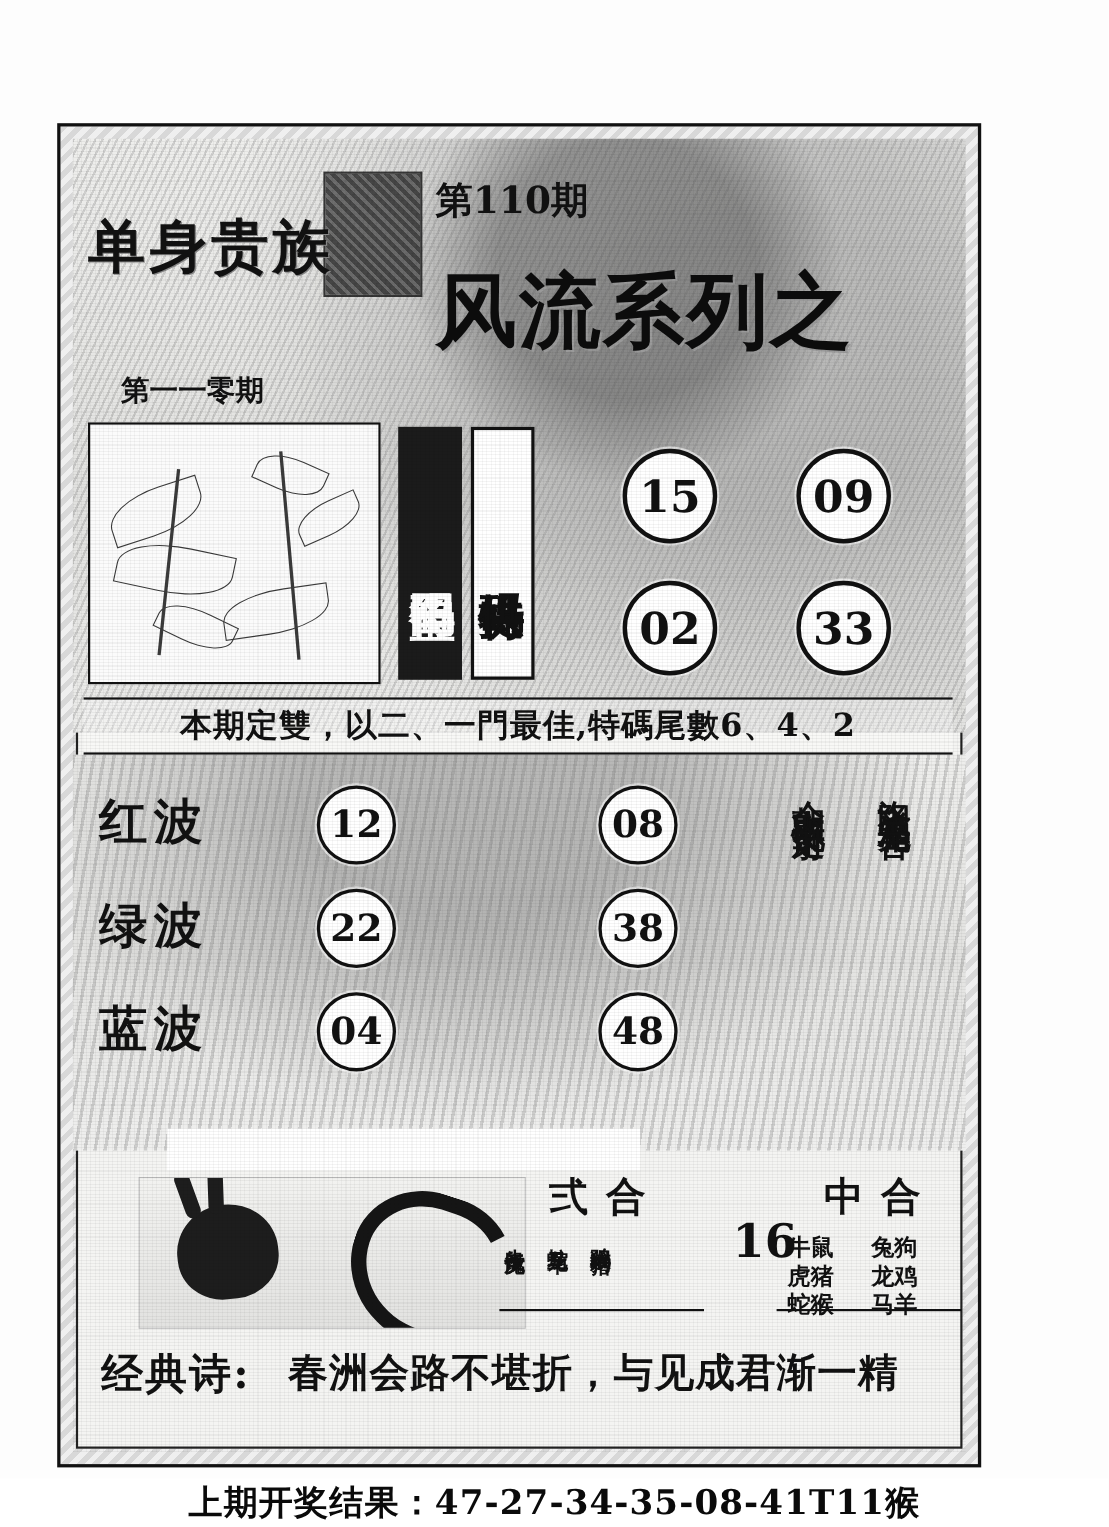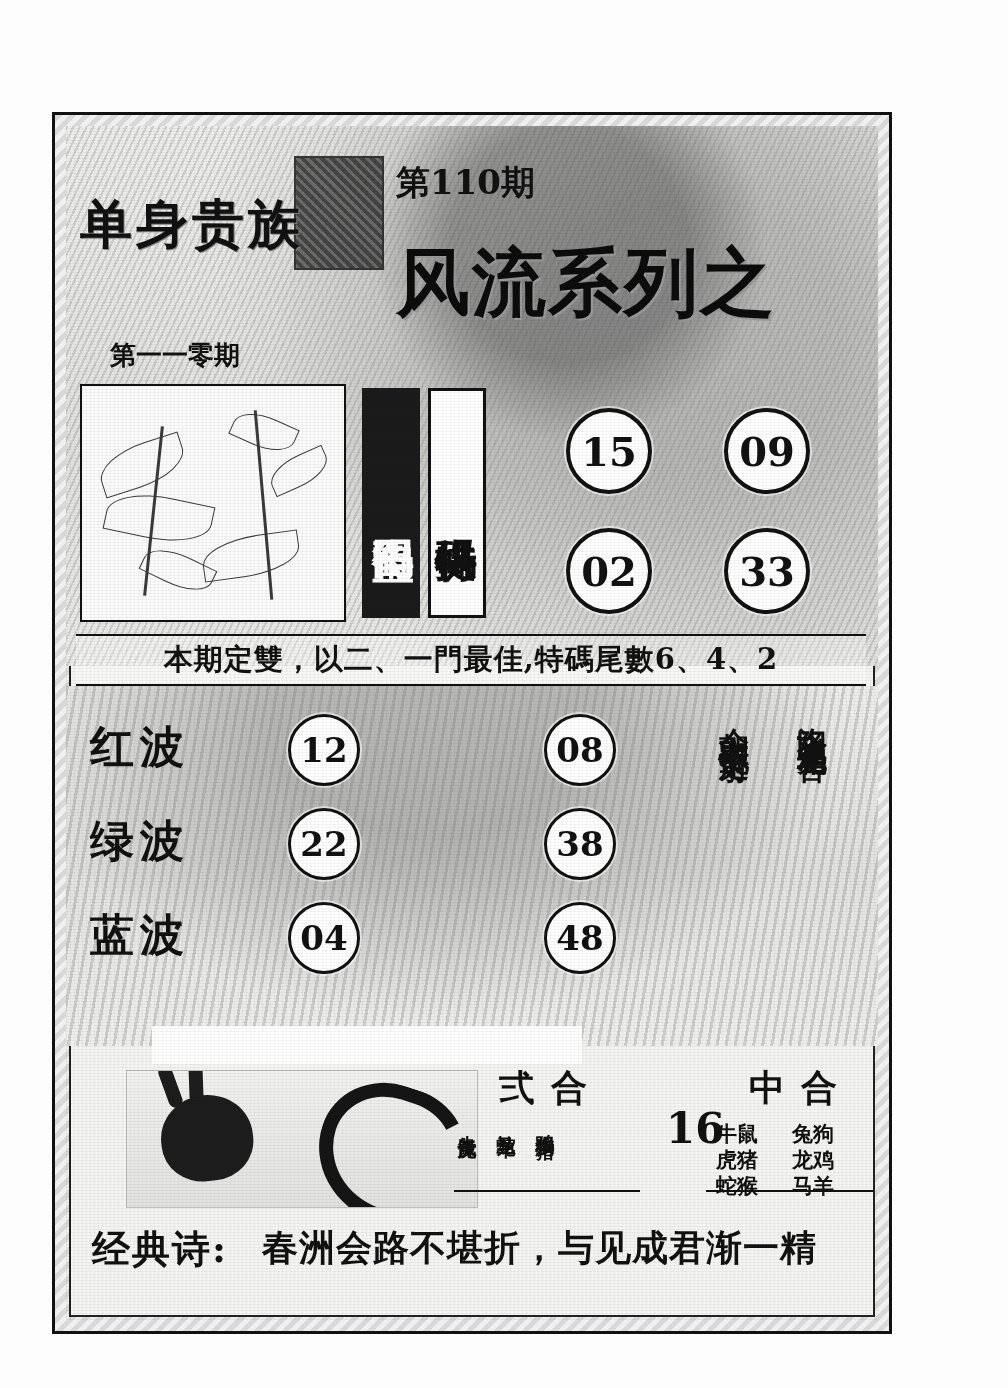--- a/index.html
+++ b/index.html
@@ -302,13 +302,14 @@
     <div class="combo-line" style="left:640px;width:168px;"></div>
 
     <div class="mid-num">16</div>
 
     <div class="poem-label">经典诗:</div>
     <div class="poem-text">春洲会路不堪折，与见成君渐一精</div>
 
     <div class="grain"></div>
   </div>
 
+  <div class="footer">上期开奖结果：47-27-34-35-08-41T11猴</div>
 </div>
 
 </body></html>

